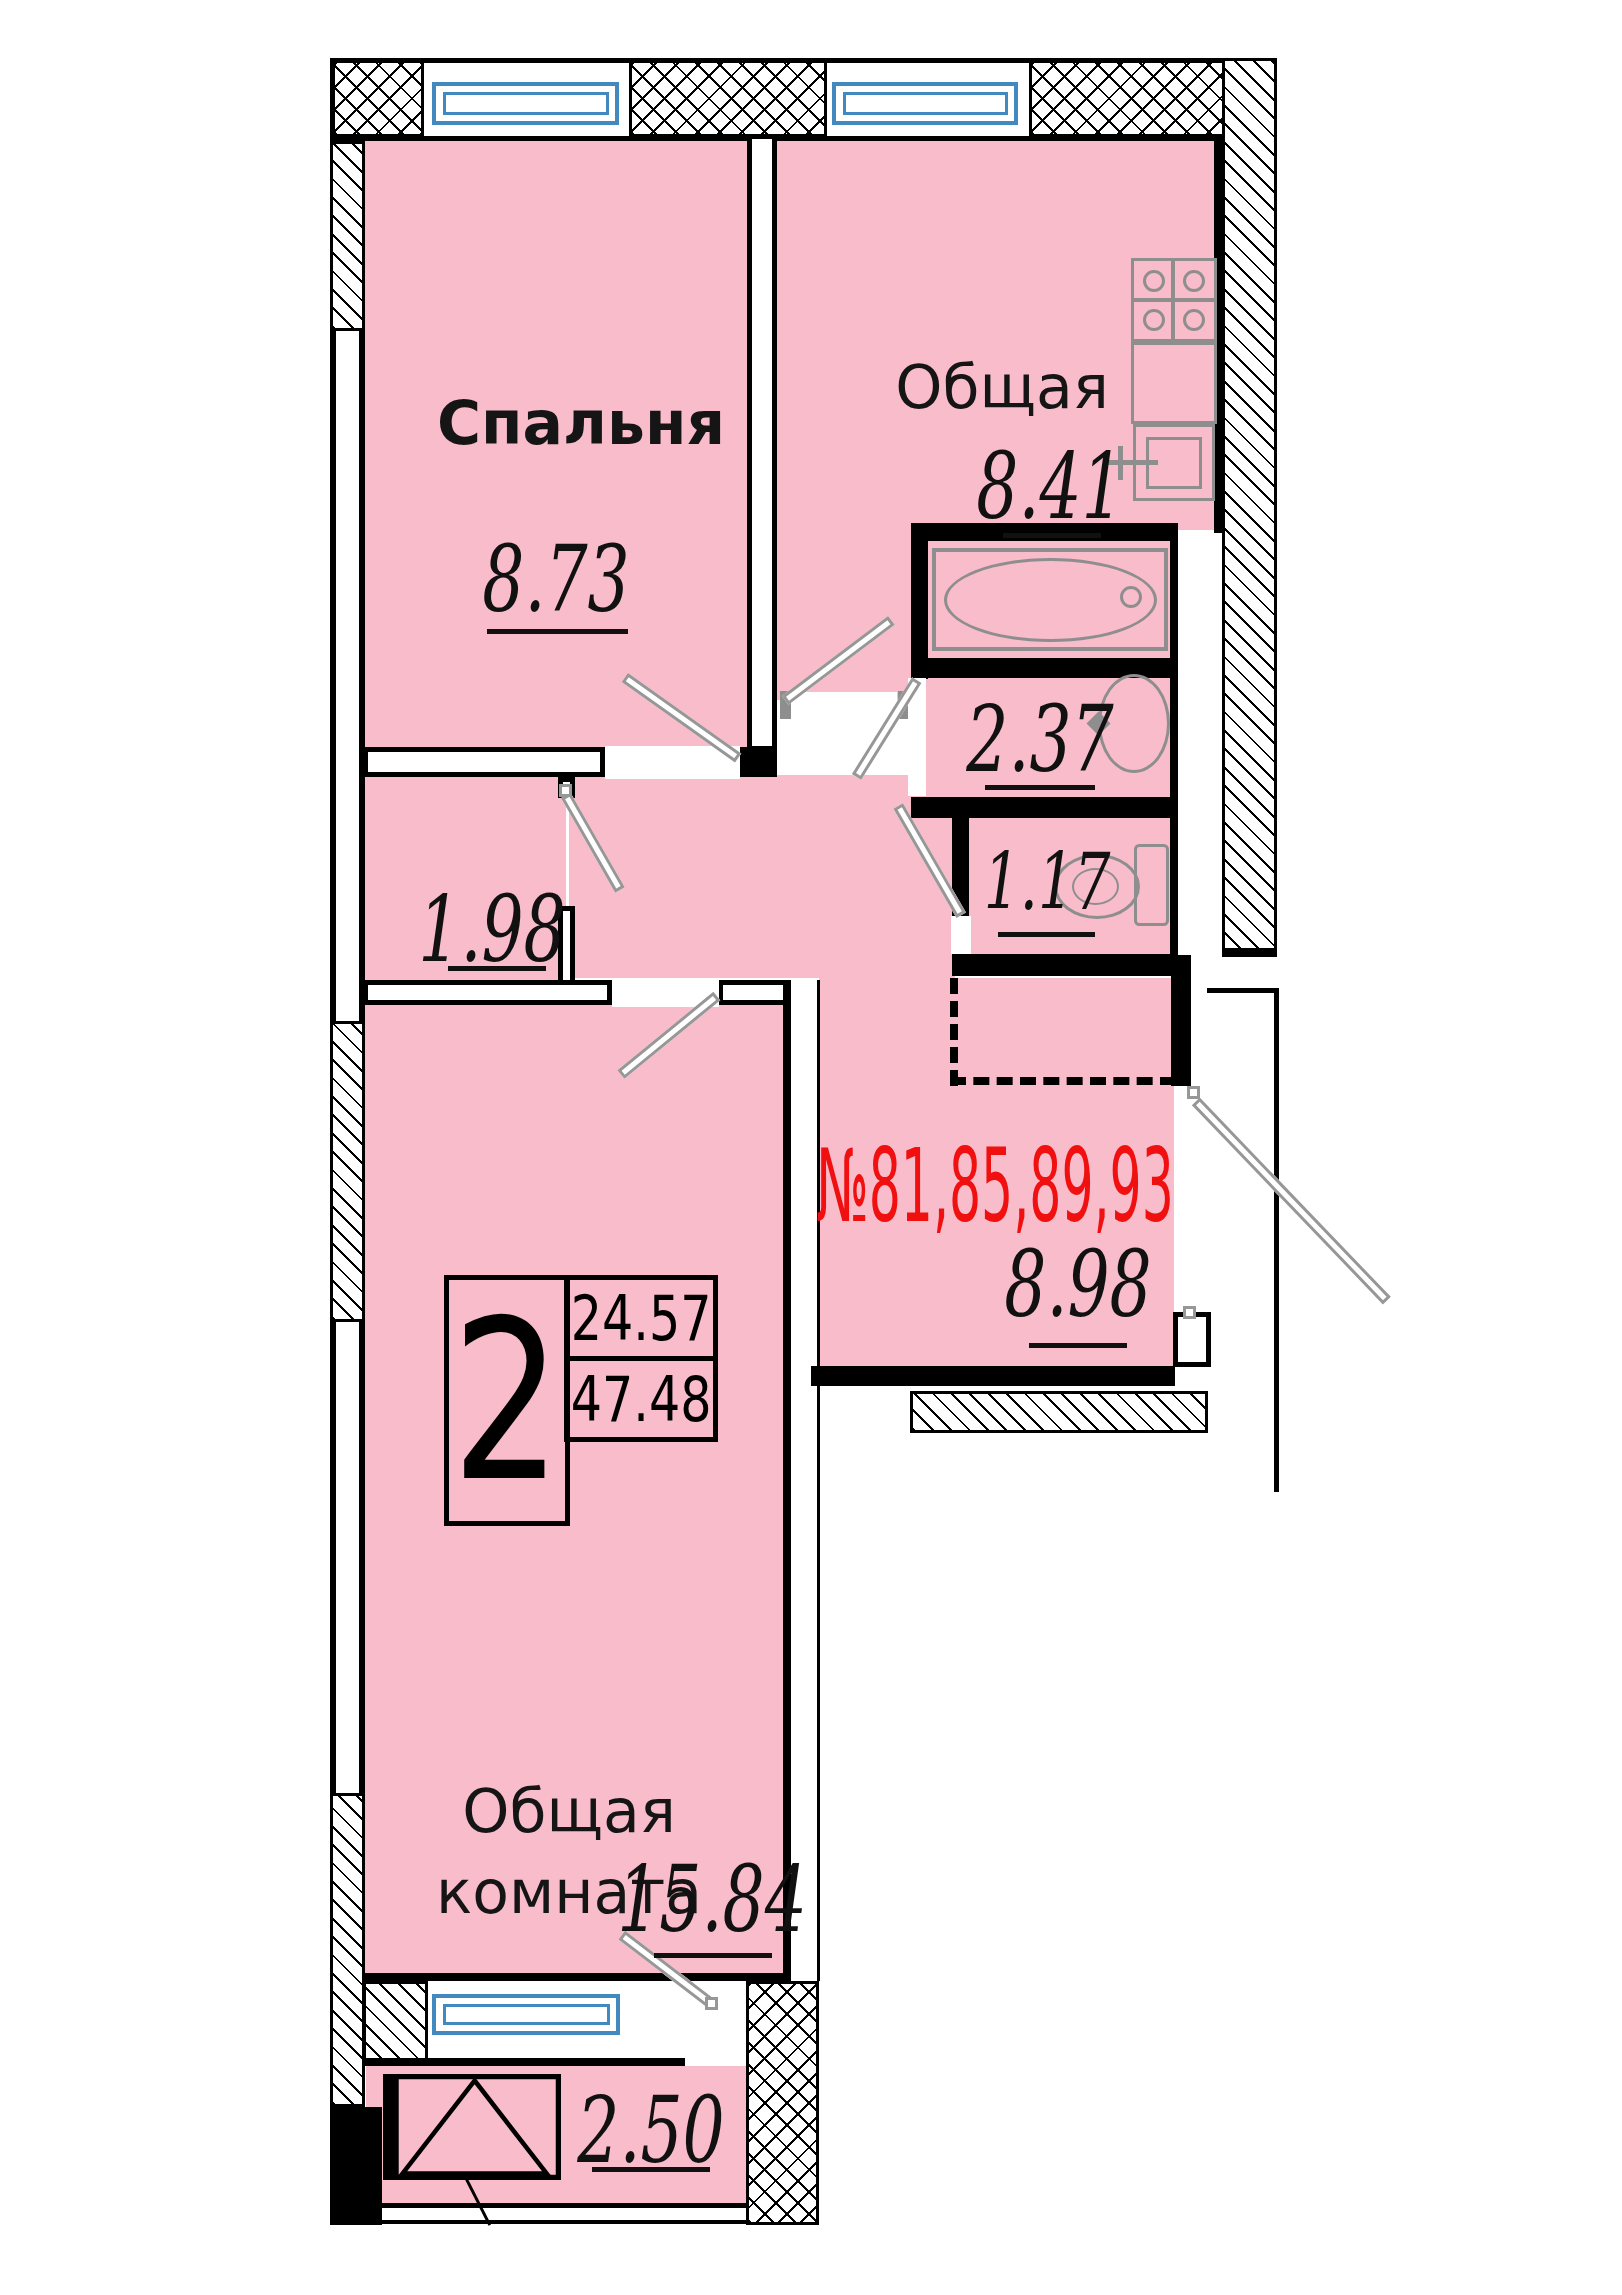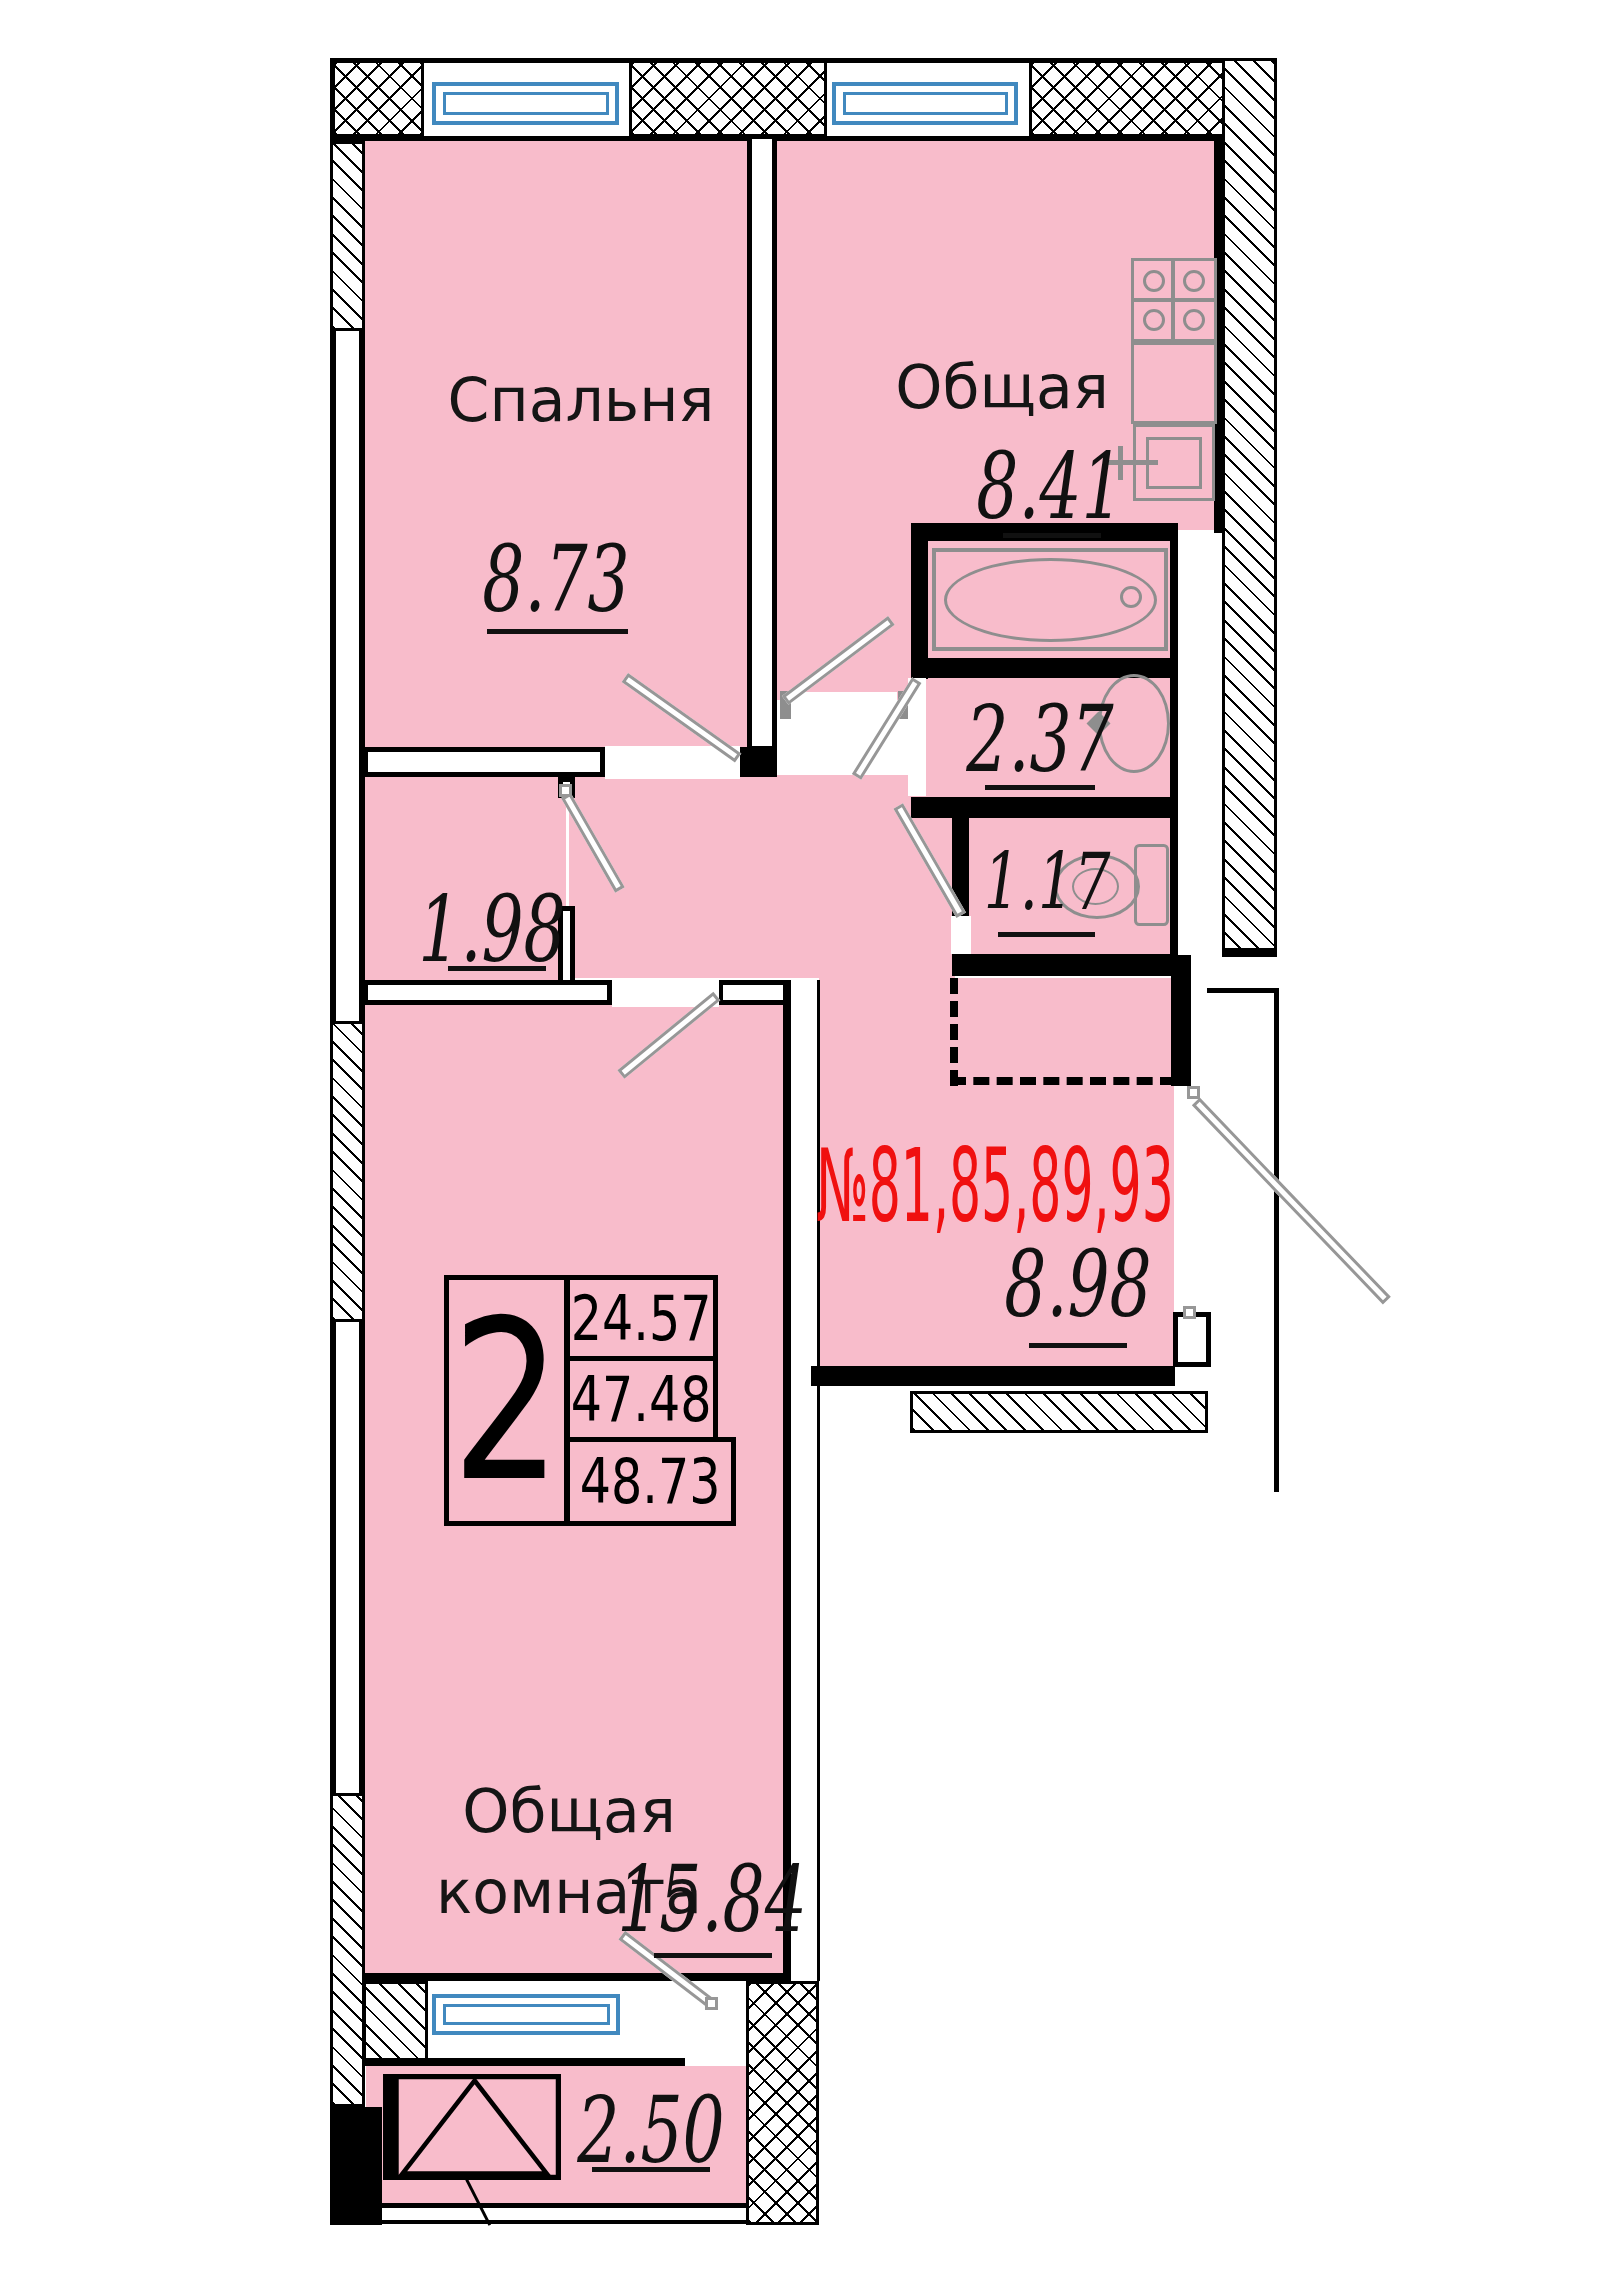--- a/index.html
+++ b/index.html
@@ -173,25 +173,22 @@
 
   <div class="badgecell" style="left:444px;top:1275px;width:126px;height:251px;">
     <span style="font-size:222px;transform:scaleX(.78);line-height:1;">2</span>
   </div>
   <div class="badgecell" style="left:564px;top:1275px;width:154px;height:86px;">
     <span class="badgenum">24.57</span>
   </div>
   <div class="badgecell" style="left:564px;top:1356px;width:154px;height:86px;">
     <span class="badgenum">47.48</span>
   </div>
-  <div class="badgecell" style="left:564px;top:1437px;width:172px;height:89px;">
-    <span class="badgenum">48.73</span>
-  </div>
-
-  <div class="rlabel" style="left:581px;top:400px;">Спальня</div>
+
+  <div class="rlabel" style="left:581px;top:423px;font-weight:bold;">Спальня</div>
   <div class="anum" style="left:556px;top:579px;">8.73</div>
   <div class="under" style="left:487px;top:629px;width:141px;"></div>
 
   <div class="rlabel" style="left:1002px;top:387px;">Общая</div>
   <div class="anum" style="left:1050px;top:486px;">8.41</div>
   <div class="under" style="left:1003px;top:533px;width:98px;"></div>
 
   <div class="anum" style="left:1040px;top:739px;">2.37</div>
   <div class="under" style="left:985px;top:785px;width:110px;"></div>
 

